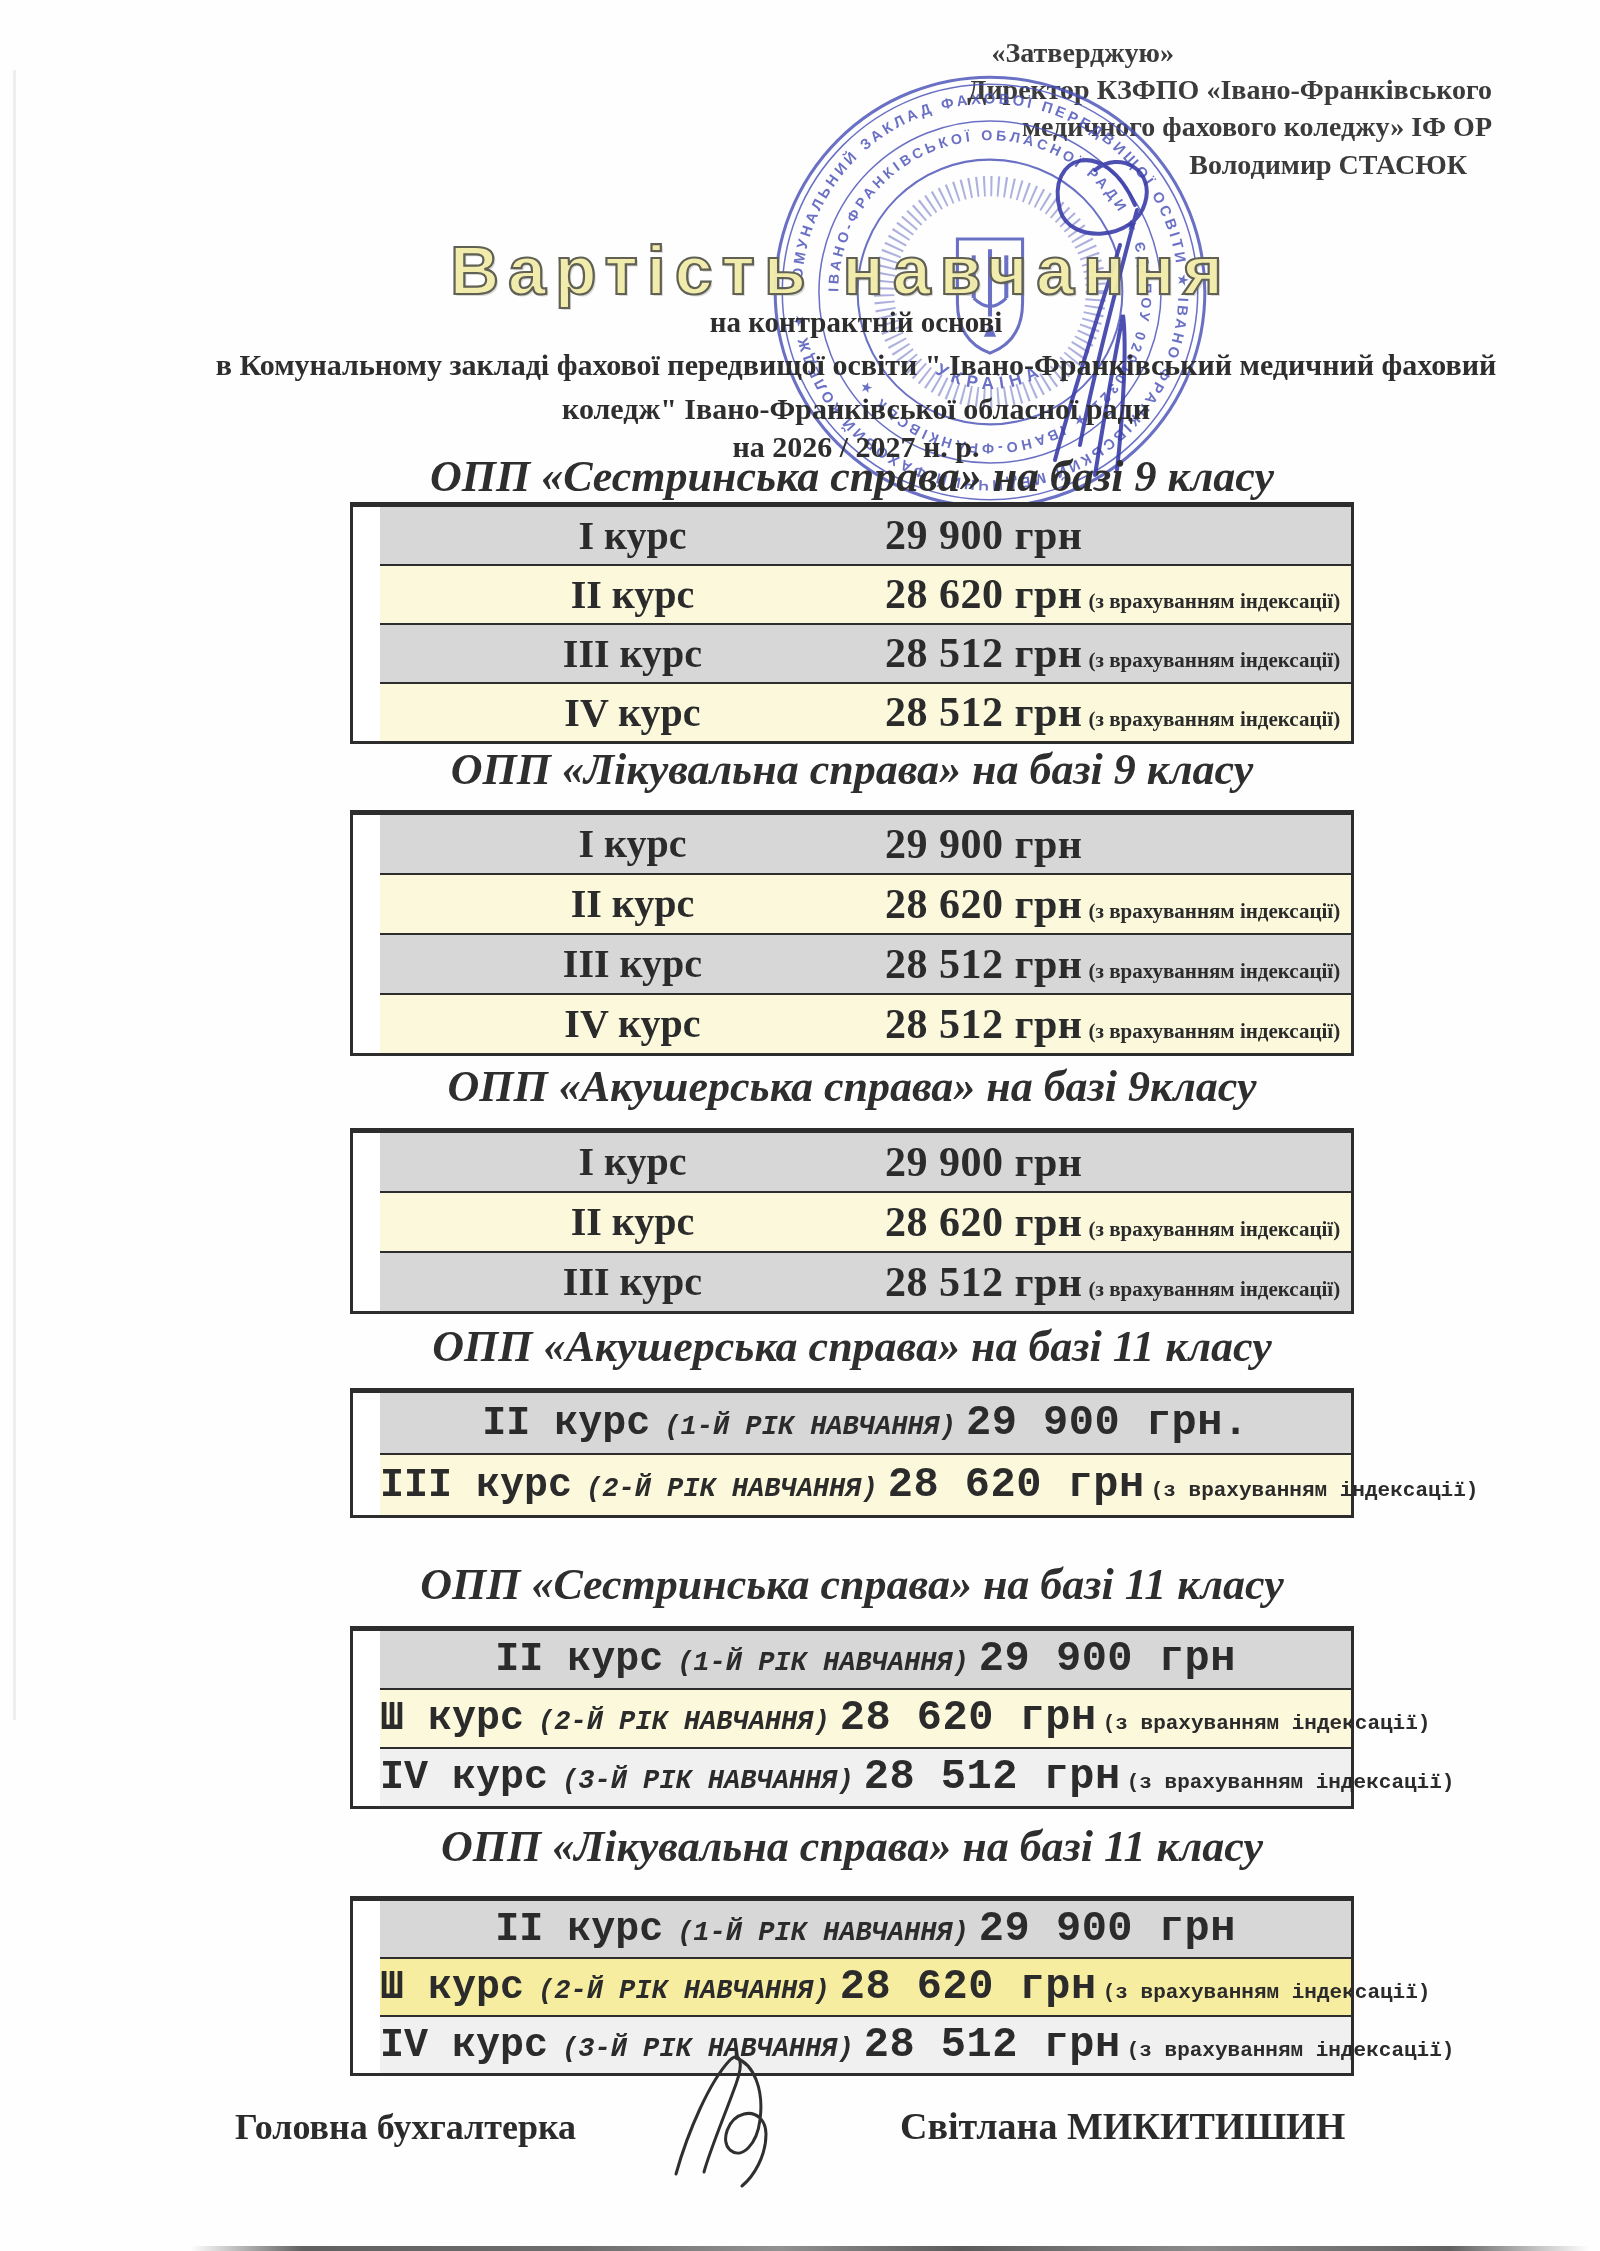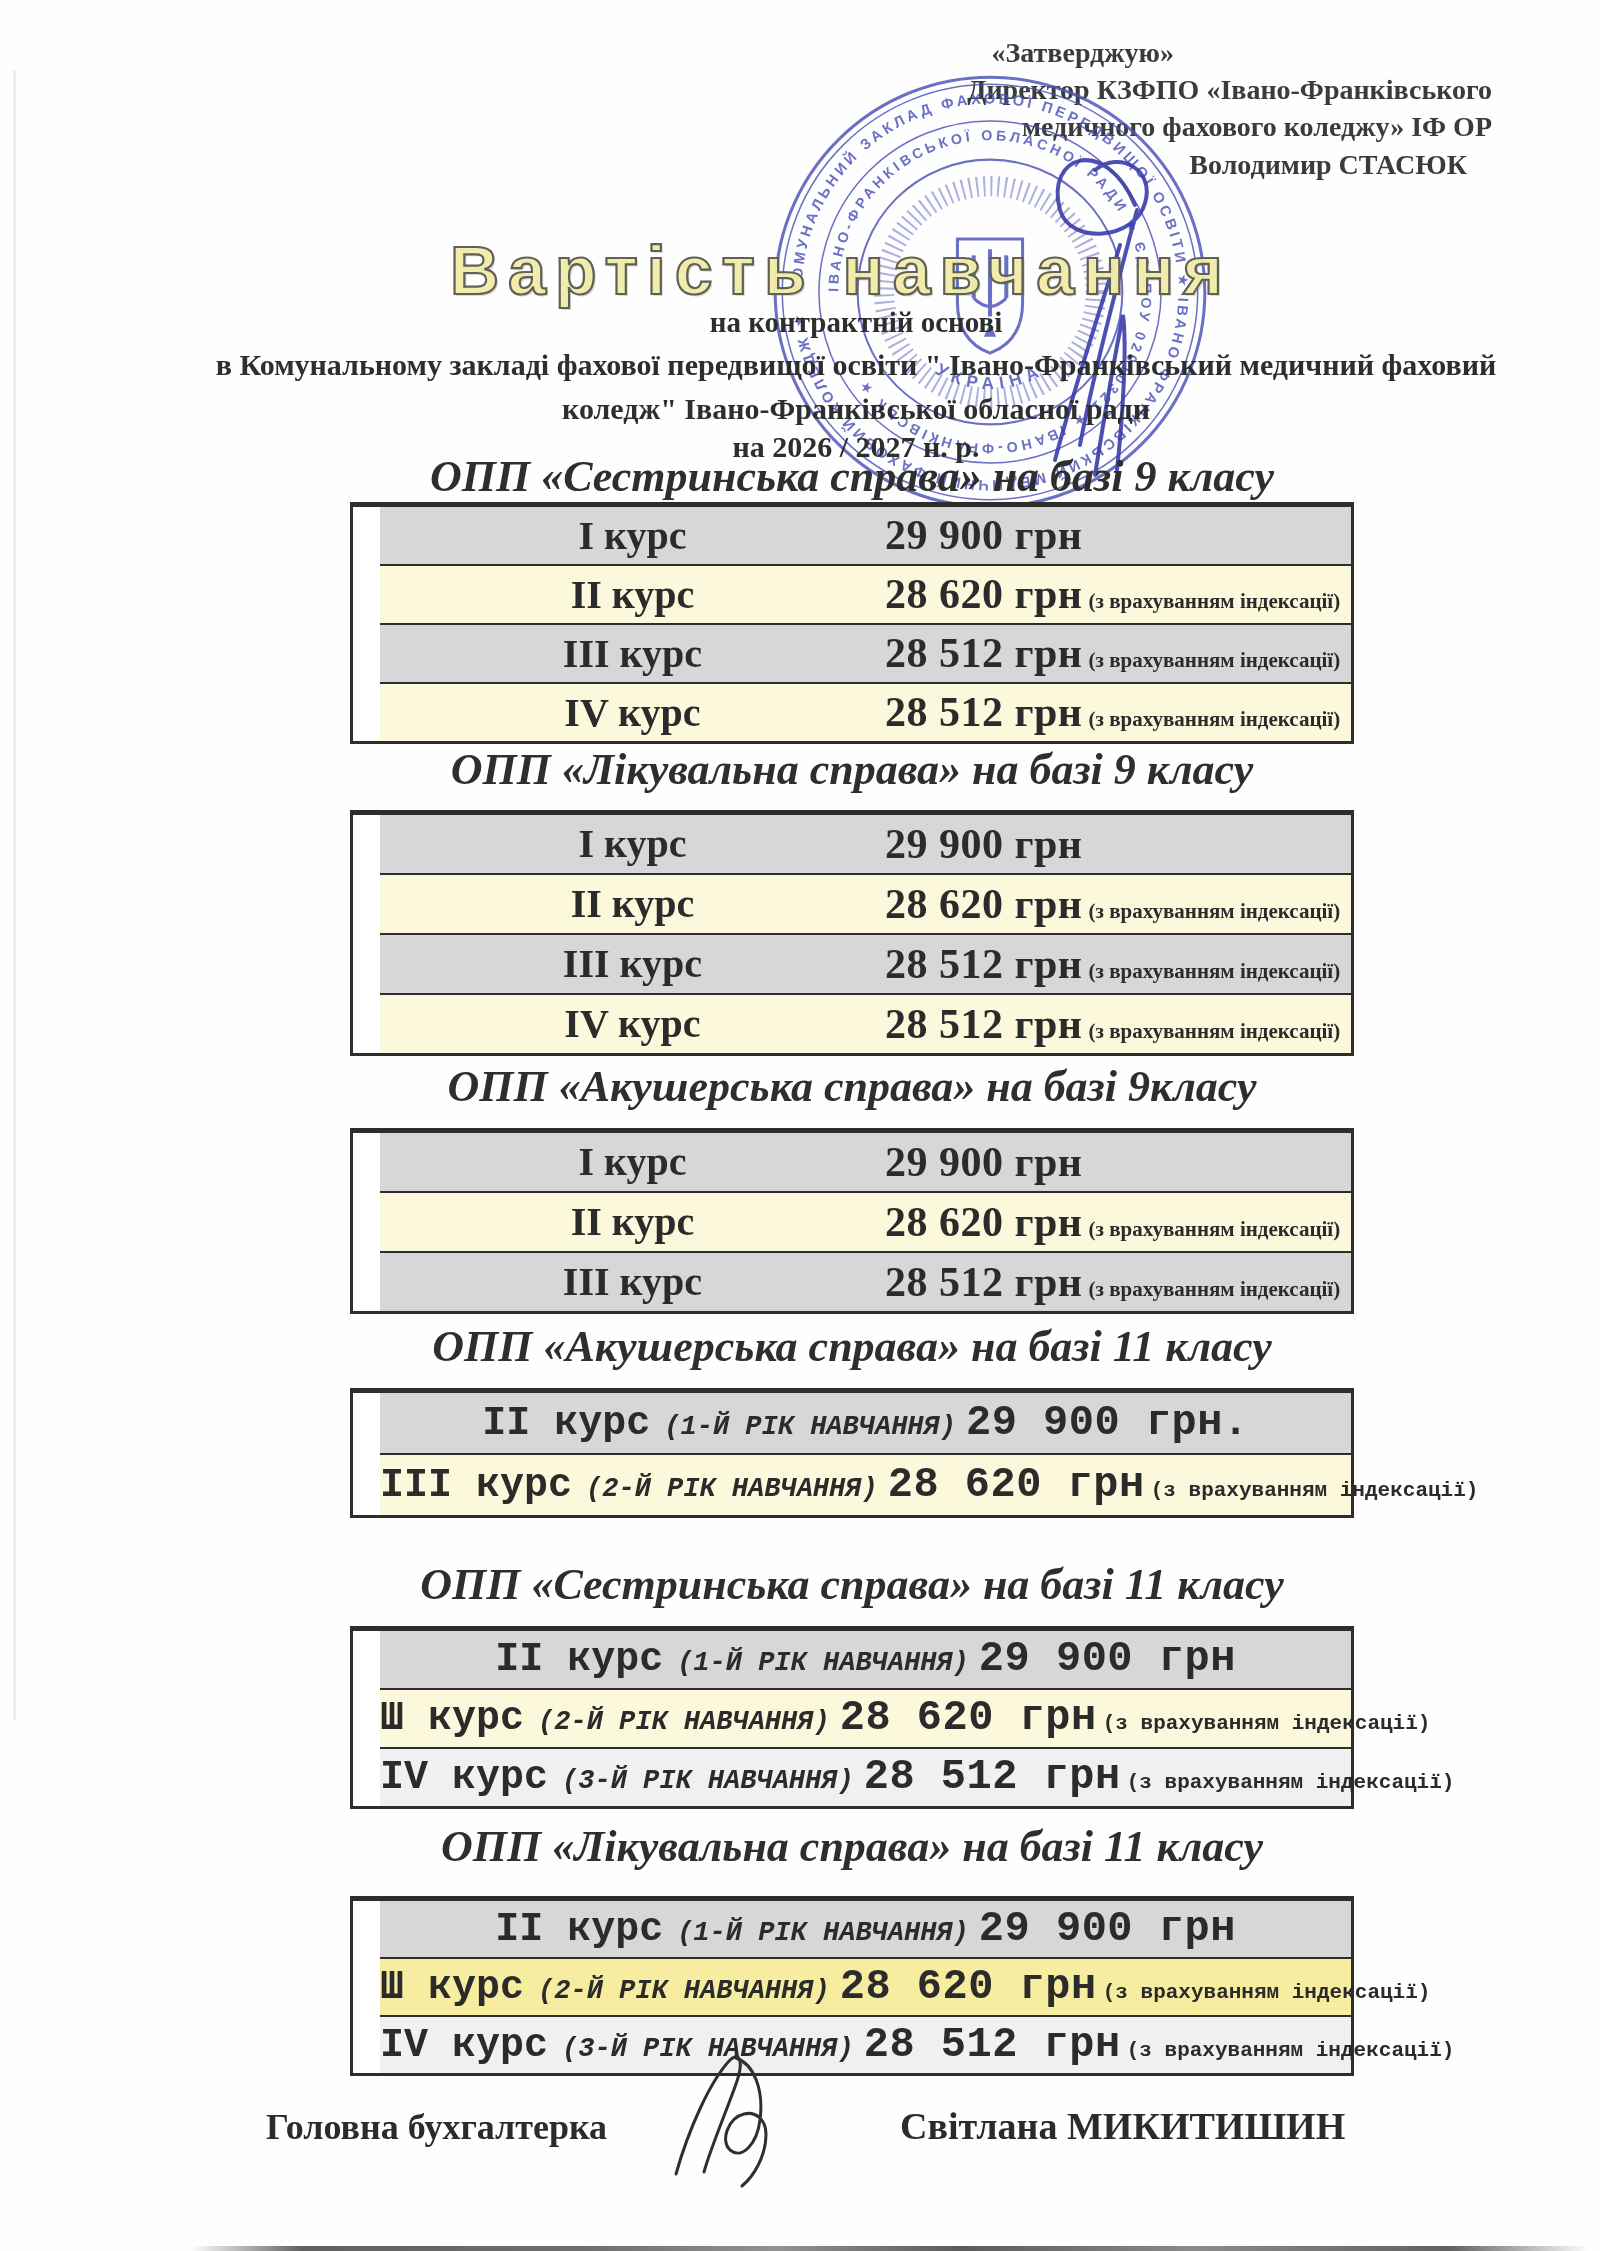--- a/index.html
+++ b/index.html
@@ -44,21 +44,21 @@
   .bg-light{background:#f0f0f0;}
   .cell-label{position:absolute;left:0;top:0;bottom:0;width:52%;text-align:center;}
   .cell-price{position:absolute;left:52%;right:6px;top:0;bottom:0;text-align:left;}
   .lbl{font-size:40px;font-weight:bold;}
   .sub{font-size:27px;font-weight:bold;font-style:italic;margin:0 10px 0 8px;}
   .price{font-size:42px;font-weight:bold;letter-spacing:.5px;}
   .note{font-size:21px;font-weight:bold;margin-left:6px;}
   .row-inline{text-align:center;font-family:Liberation Mono, monospace;}
   .row-inline .lbl{margin-right:6px;}
   
-  .footer-role{position:absolute;left:235px;top:2106px;font-size:36px;font-weight:bold;white-space:nowrap;margin-left:31px;}
+  .footer-role{position:absolute;left:235px;top:2106px;font-size:36px;font-weight:bold;white-space:nowrap;}
   .footer-name{position:absolute;left:900px;top:2104px;font-size:38px;font-weight:bold;white-space:nowrap;}
   .footer-sig{position:absolute;left:648px;top:2046px;width:160px;height:160px;}
 </style>
 </head>
 <body>
 
 <div id="page">
 
   <div class="streak"></div>
 

